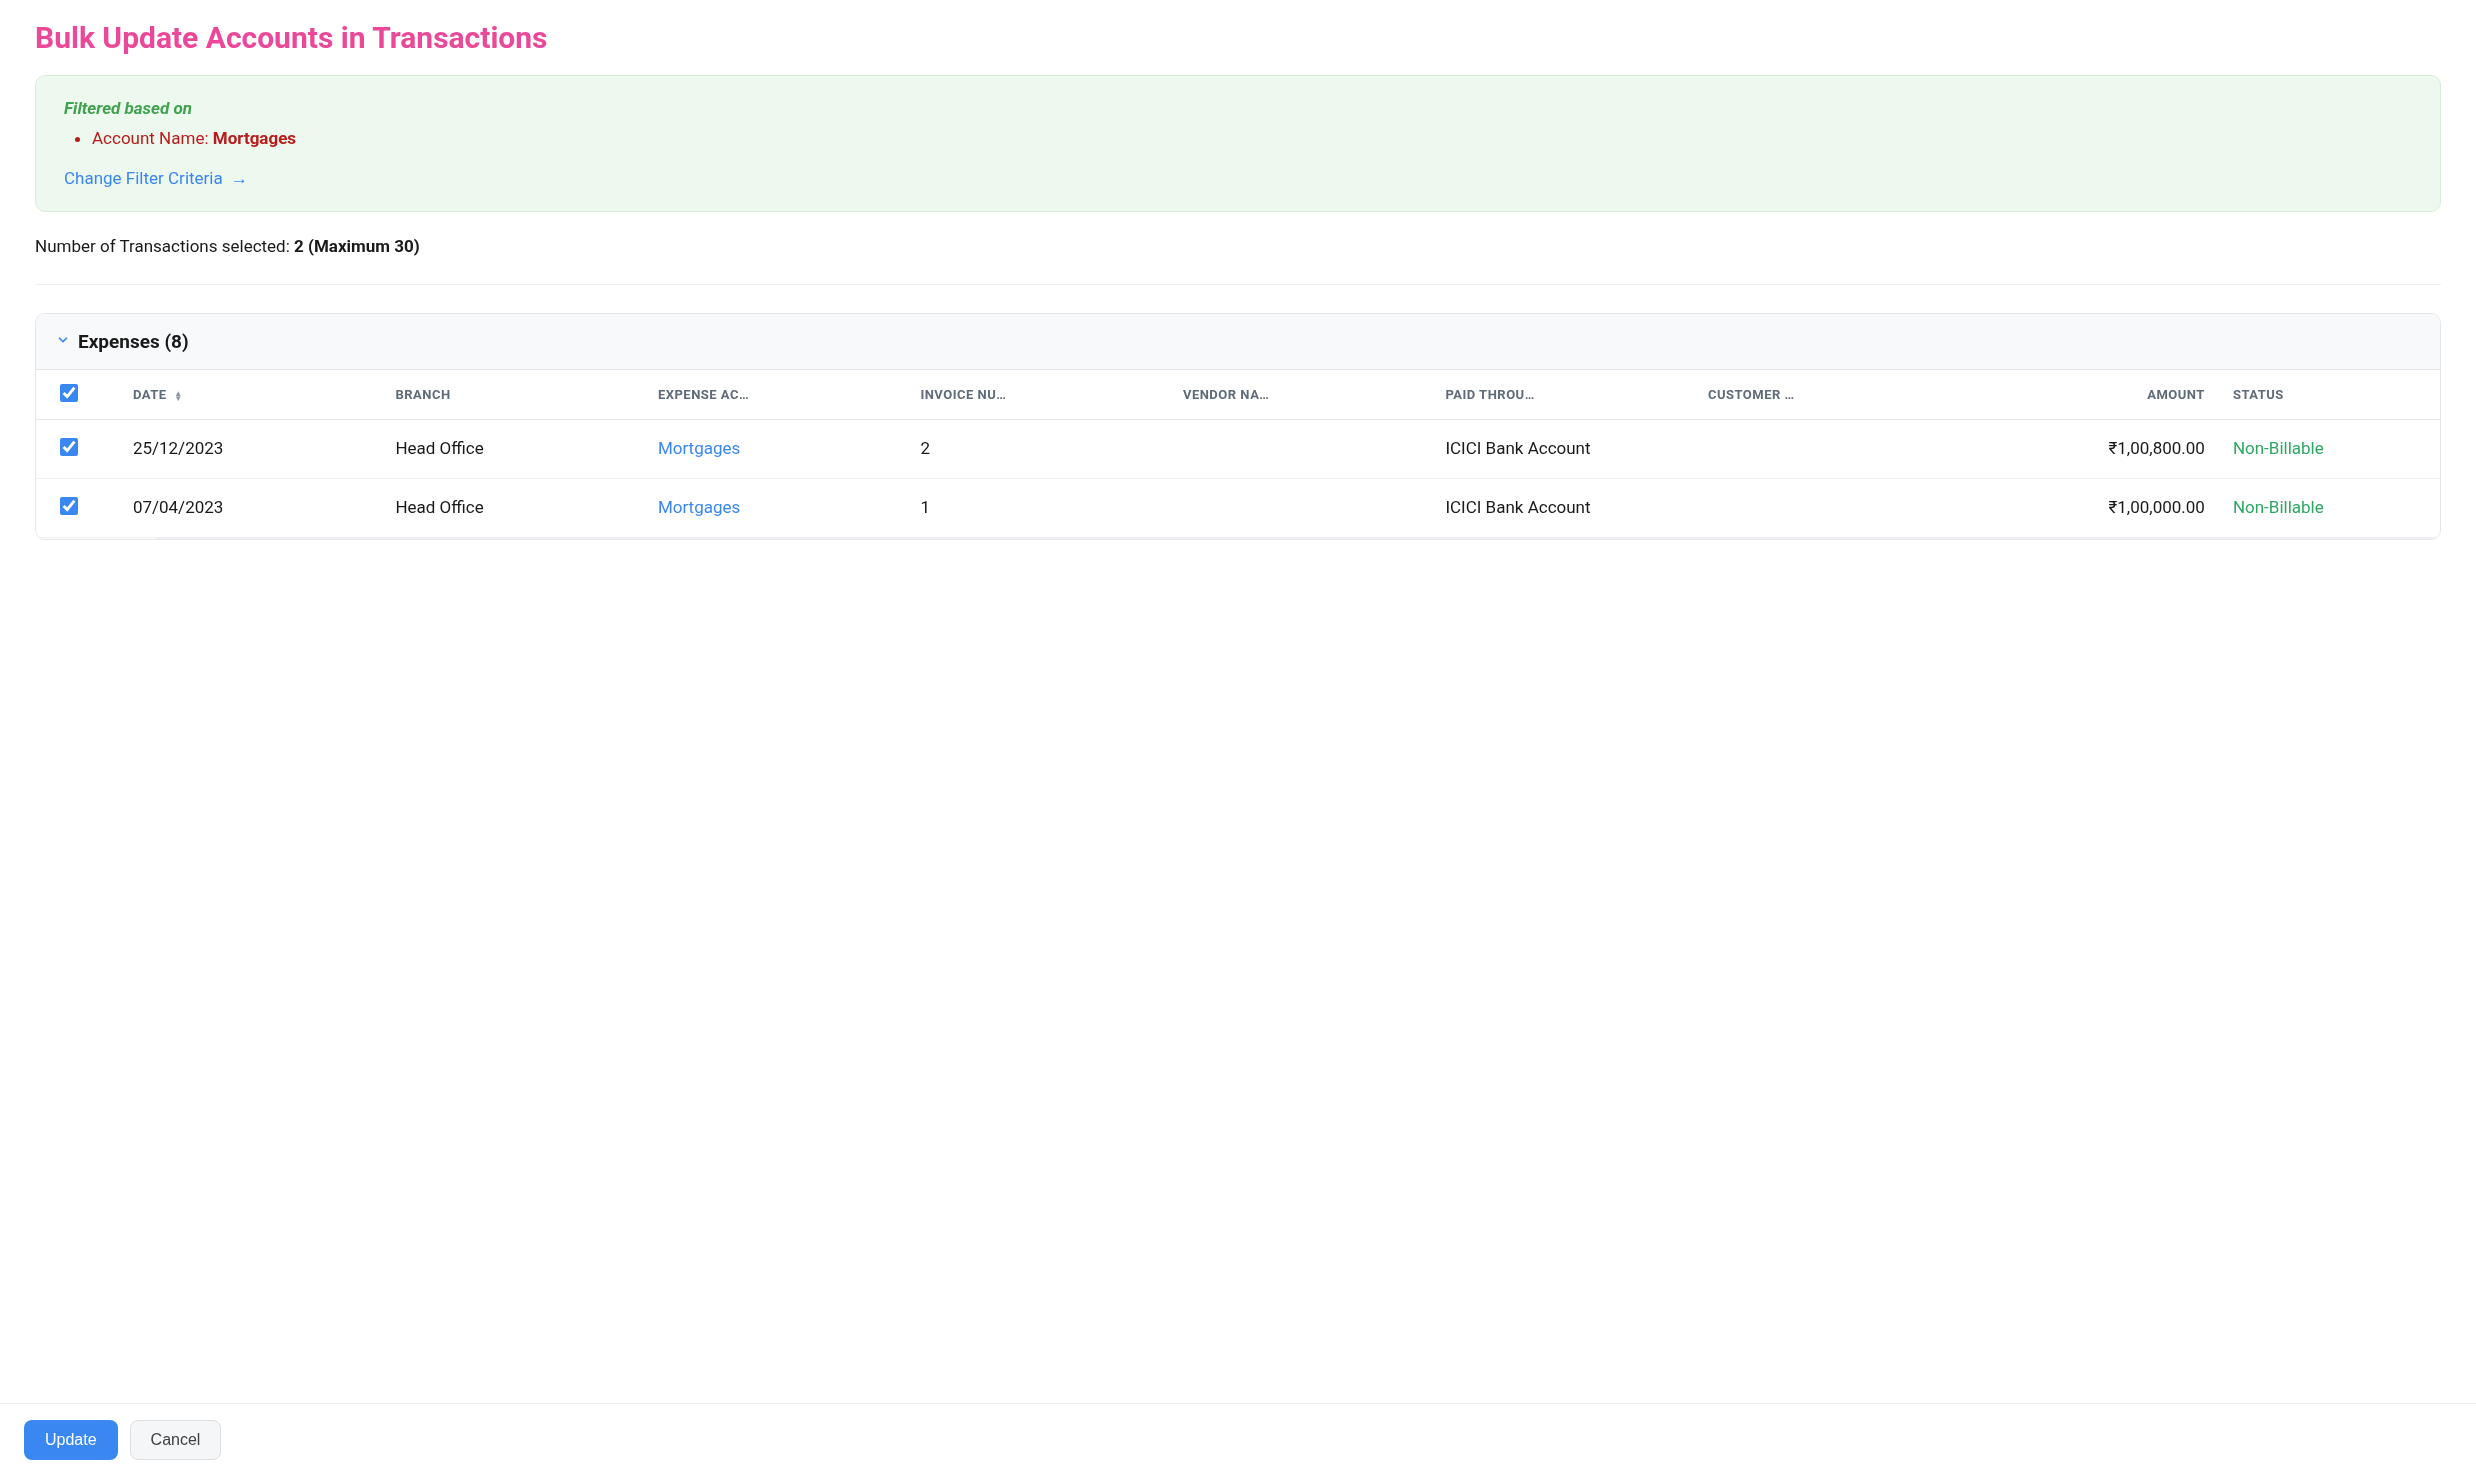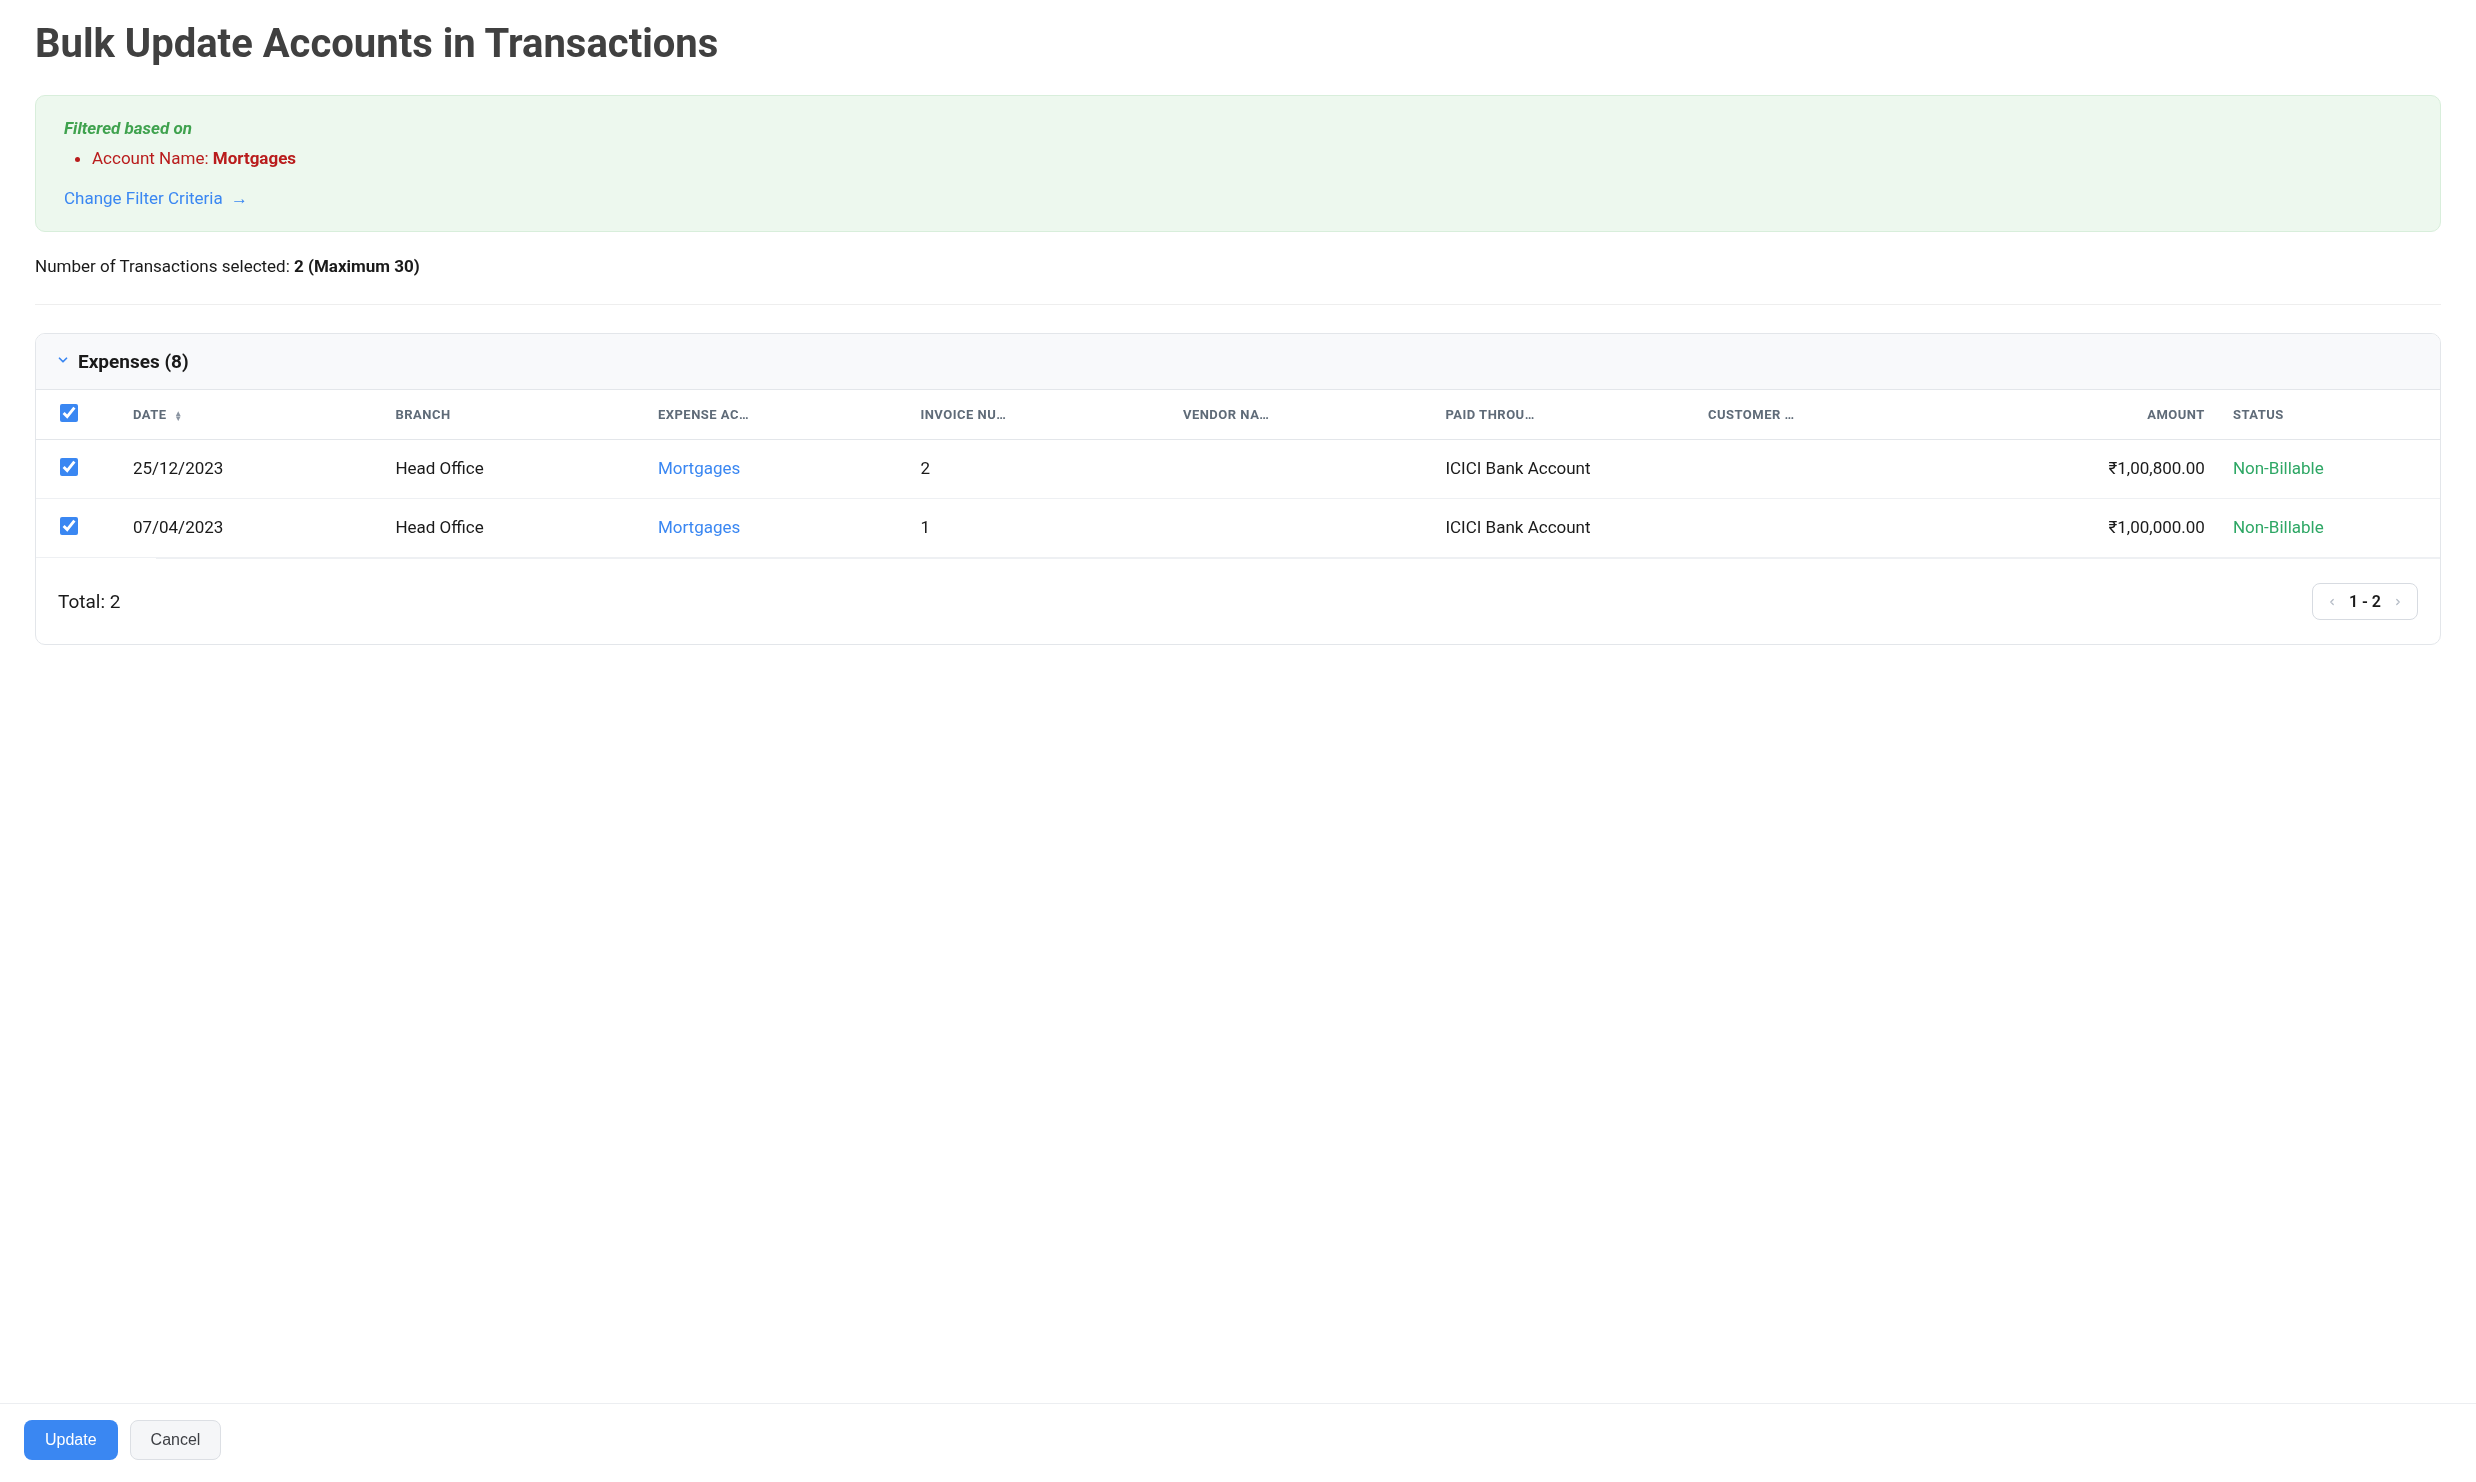--- a/index.html
+++ b/index.html
@@ -6,24 +6,24 @@
   body {
     font-family: -apple-system, BlinkMacSystemFont, "Segoe UI", Roboto, "Helvetica Neue", Arial, sans-serif;
     background: #fff;
     color: #1a1a1a;
     font-size: 16px;
   }
   .page {
     padding: 20px 35px 0 35px;
   }
   h1.page-title {
-    font-size: 40px;
+    font-size: 30px;
     font-weight: 700;
-    margin-bottom: 28px;
-    color: #404040;
+    margin-bottom: 20px;
+    color: #ec4899;
   }
   .filter-panel {
     background: #edf8ee;
     border: 1px solid #d8eedb;
     border-radius: 10px;
     padding: 22px 28px;
     margin-bottom: 24px;
   }
   .filter-panel .label {
     color: #3fa24e;
@@ -287,36 +287,20 @@
           <td>ICICI Bank Account</td>
           <td></td>
           <td class="right">₹1,00,000.00</td>
           <td class="status-green">Non-Billable</td>
         </tr>
       </tbody>
     </table>
 
     <hr class="inner-divider">
 
-    <div class="card-footer">
-      <div class="total-label">Total: 2</div>
-      <div class="pager">
-        <span class="arrow-btn">
-          <svg width="10" height="10" viewBox="0 0 24 24" fill="none" stroke="#b5bcc6" stroke-width="3" stroke-linecap="round" stroke-linejoin="round">
-              <polyline points="15 18 9 12 15 6"></polyline>
-            </svg>
-        </span>
-        <span class="range">1 - 2</span>
-        <span class="arrow-btn">
-          <svg width="10" height="10" viewBox="0 0 24 24" fill="none" stroke="#b5bcc6" stroke-width="3" stroke-linecap="round" stroke-linejoin="round">
-              <polyline points="9 18 15 12 9 6"></polyline>
-            </svg>
-        </span>
-      </div>
-    </div>
   </div>
 
 </div>
 
 <div class="bottom-bar">
   <button class="btn btn-primary">Update</button>
   <button class="btn btn-secondary">Cancel</button>
 </div>
 
 </body></html>

